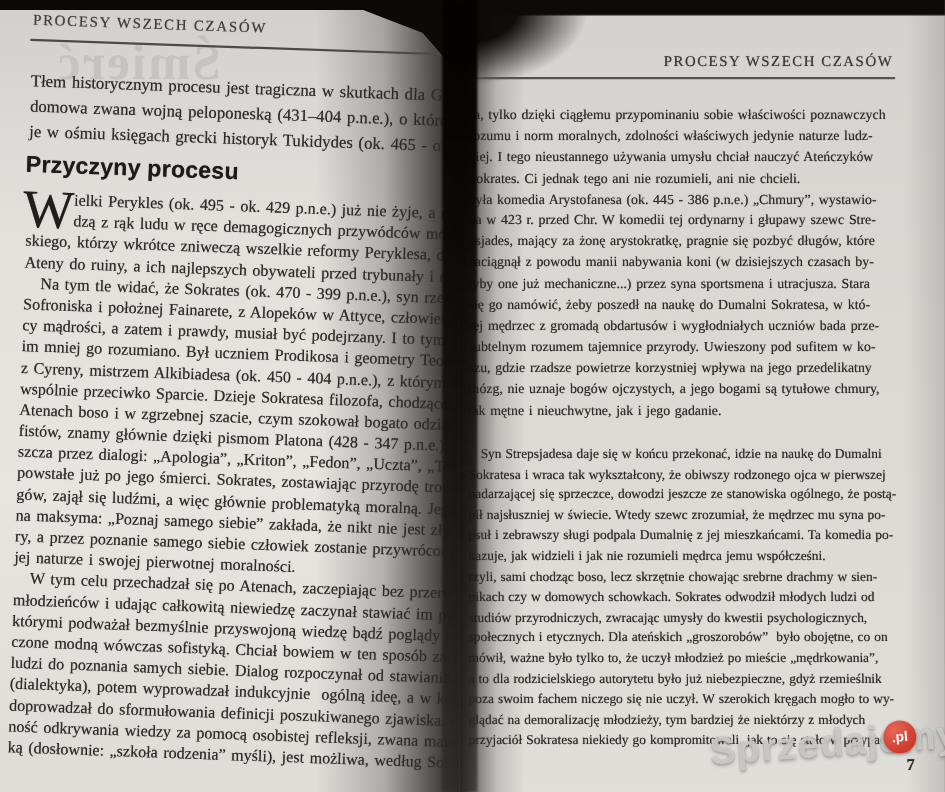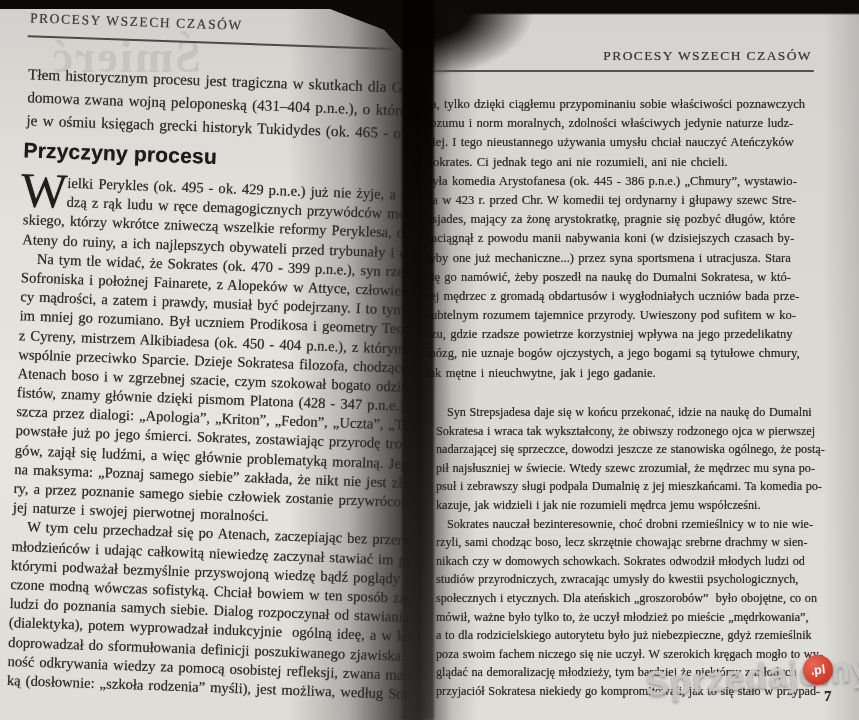--- a/index.html
+++ b/index.html
@@ -64,21 +64,21 @@
       linear-gradient(to bottom, #d5d3cf 0%, #dbd9d4 45%, #e0ded9 100%);
   }
   .rp-header{
     position:absolute;left:14px;top:48px;width:380px;text-align:right;
     font-size:13.5px;letter-spacing:1.4px;color:#3b3936;white-space:nowrap;
     text-shadow:0 0 0.8px rgba(59,57,54,0.7);
   }
   .rp-rule{position:absolute;left:12px;top:70px;width:384px;height:1.6px;background:#555250;border-radius:1px;}
   .rp-body1{position:absolute;left:8px;top:95px;}
   .rp-body1 .line{height:19.2px;line-height:19.2px;font-size:12.6px;word-spacing:1.1px;}
-  .rp-body2{position:absolute;left:18px;top:403px;}
+  .rp-body2{position:absolute;left:8px;top:403px;}
   .rp-body2 .line{height:18.6px;line-height:18.6px;font-size:12.2px;word-spacing:0.6px;}
   .page-number{
     position:absolute;left:406px;top:688px;
     font-size:15px;color:#2c2a27;font-weight:bold;
     text-shadow:0 0 0.7px rgba(44,42,39,0.7);
   }
 
   
   .gutter-shadow{
     position:absolute;left:402px;top:0;width:32px;height:720px;z-index:2;pointer-events:none;
@@ -177,21 +177,20 @@
         <div class="line">mózg, nie uznaje bogów ojczystych, a jego bogami są tytułowe chmury,</div>
         <div class="line">tak mętne i nieuchwytne, jak i jego gadanie.</div>
       </div>
     <div class="rp-body2">
         <div class="line">   Syn Strepsjadesa daje się w końcu przekonać, idzie na naukę do Dumalni</div>
         <div class="line">Sokratesa i wraca tak wykształcony, że obiwszy rodzonego ojca w pierwszej</div>
         <div class="line">nadarzającej się sprzeczce, dowodzi jeszcze ze stanowiska ogólnego, że postą-</div>
         <div class="line">pił najsłuszniej w świecie. Wtedy szewc zrozumiał, że mędrzec mu syna po-</div>
         <div class="line">psuł i zebrawszy sługi podpala Dumalnię z jej mieszkańcami. Ta komedia po-</div>
         <div class="line">kazuje, jak widzieli i jak nie rozumieli mędrca jemu współcześni.</div>
-        <div class="line">   Sokrates nauczał bezinteresownie, choć drobni rzemieślnicy w to nie wie-</div>
         <div class="line">rzyli, sami chodząc boso, lecz skrzętnie chowając srebrne drachmy w sien-</div>
         <div class="line">nikach czy w domowych schowkach. Sokrates odwodził młodych ludzi od</div>
         <div class="line">studiów przyrodniczych, zwracając umysły do kwestii psychologicznych,</div>
         <div class="line">społecznych i etycznych. Dla ateńskich „groszorobów”  było obojętne, co on</div>
         <div class="line">mówił, ważne było tylko to, że uczył młodzież po mieście „mędrkowania”,</div>
         <div class="line">a to dla rodzicielskiego autorytetu było już niebezpieczne, gdyż rzemieślnik</div>
         <div class="line">poza swoim fachem niczego się nie uczył. W szerokich kręgach mogło to wy-</div>
         <div class="line">glądać na demoralizację młodzieży, tym bardziej że niektórzy z młodych</div>
         <div class="line">przyjaciół Sokratesa niekiedy go kompromitowali, jak to się stało w przypad-</div>
       </div>

